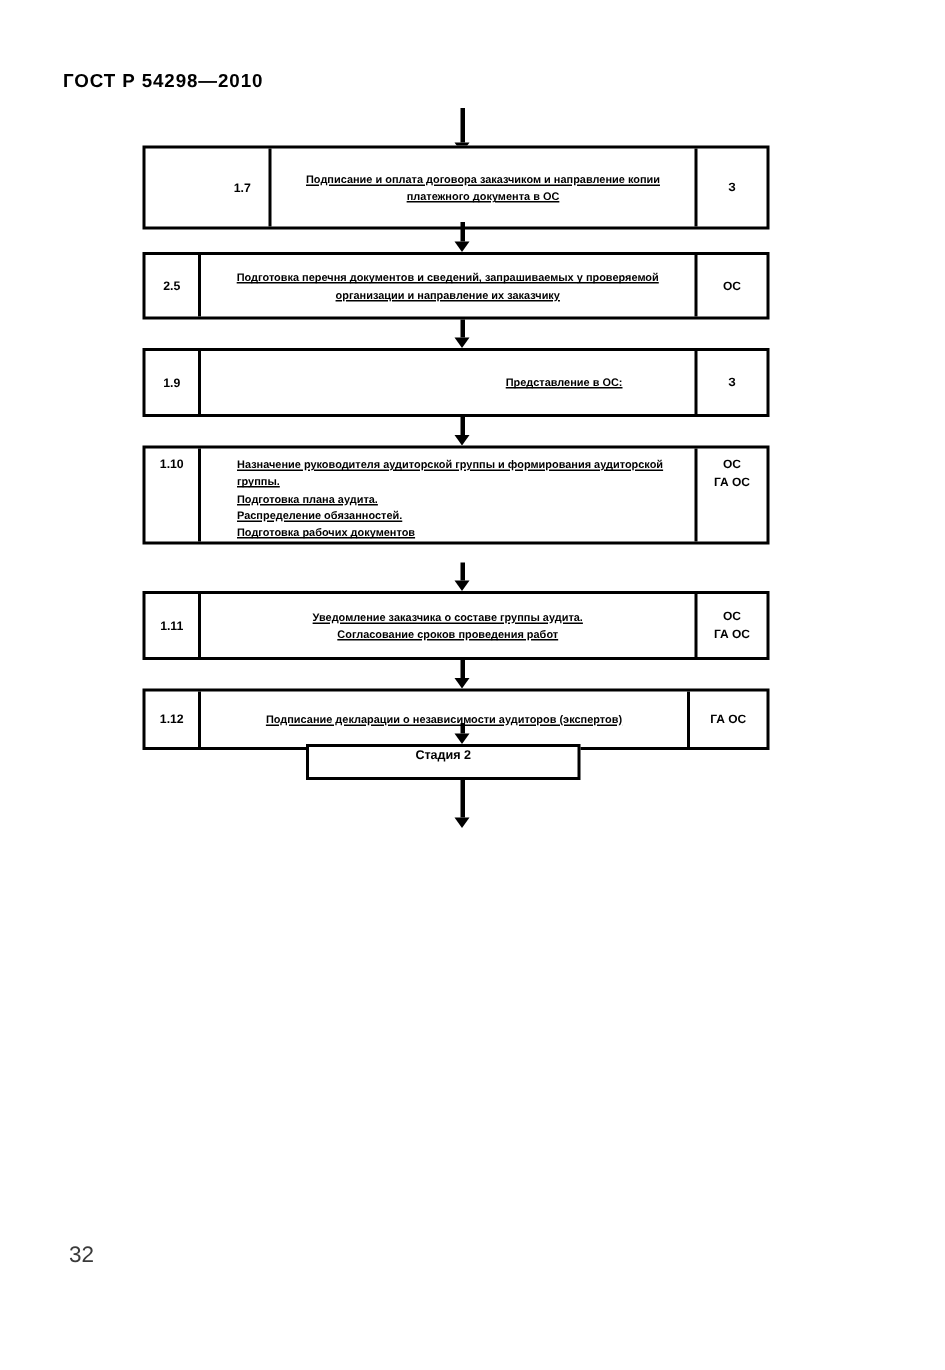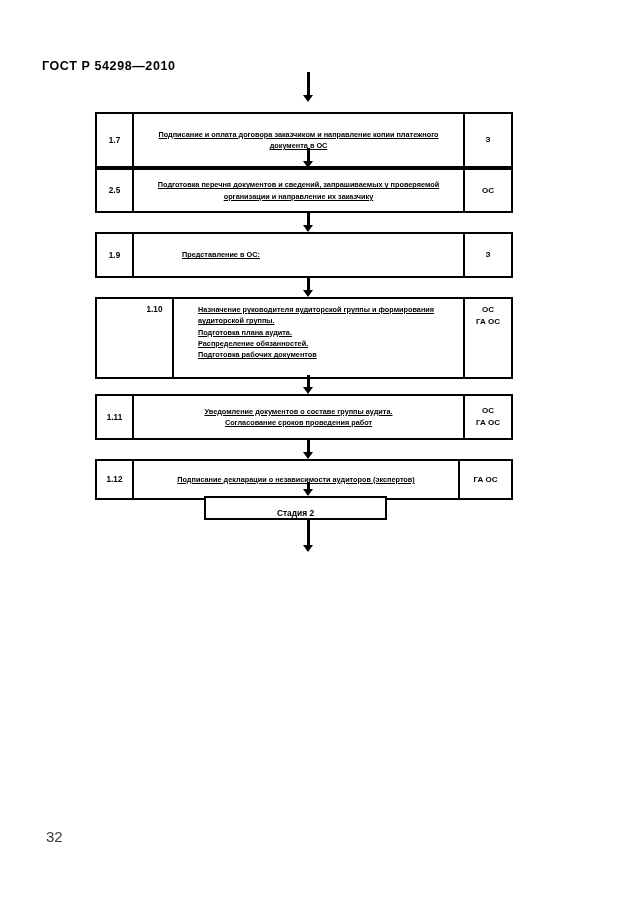--- a/index.html
+++ b/index.html
@@ -13,21 +13,21 @@
     position: relative;
     font-family: "Liberation Sans", sans-serif;
     color: #000000;
     overflow: hidden;
   }
 
   
   .doc-header {
     position: absolute;
     left: 42px;
-    top: 59px;
+    top: 47px;
     font-size: 12.5px;
     font-weight: 700;
     letter-spacing: 0.6px;
     white-space: nowrap;
   }
   .page-number {
     position: absolute;
     left: 46px;
     top: 828px;
     font-size: 15px;
@@ -81,21 +81,21 @@
     line-height: 1.55;
     text-align: center;
   }
   .cell-body .txt.left {
     text-align: left;
     padding-left: 42px;
     box-sizing: border-box;
   }
   .cell-body .txt .center-line {
     display: block;
-    text-align: left;
+    text-align: right;
     padding-right: 42px;
   }
   .cell-resp {
     flex: 0 0 46px;
     width: 46px;
     display: flex;
     align-items: center;
     justify-content: center;
     font-size: 8px;
     font-weight: 700;
@@ -112,21 +112,21 @@
   .stage-box {
     position: absolute;
     left: 204px;
     top: 496px;
     width: 183px;
     height: 24px;
     box-sizing: border-box;
     border: 2.6px solid #000;
     background: #fff;
     display: flex;
-    align-items: flex-end;
+    align-items: flex-start;
     justify-content: center;
     font-size: 8.4px;
     font-weight: 700;
   }
 
   
   .connector {
     position: absolute;
     left: 303px;
     width: 11px;
@@ -153,21 +153,21 @@
 
 <div class="doc-header">ГОСТ Р 54298—2010</div>
 
 <div class="flowchart">
 
   <div class="connector" style="top:72px;height:30px;">
     <div class="stem" style="height:23px;"></div>
     <div class="head" style="top:23px;"></div>
   </div>
 
-  <div class="proc-row" style="top:112px;height:56px;">
+  <div class="proc-row" style="top:97px;height:56px;padding-left:47px;">
     <div class="cell-num">1.7</div>
     <div class="cell-body">
       <div class="txt">Подписание и оплата договора заказчиком и направление копии платежного документа в ОС</div>
     </div>
     <div class="cell-resp">З</div>
   </div>
 
   <div class="connector" style="top:148px;height:20px;">
     <div class="stem" style="height:13px;"></div>
     <div class="head" style="top:13px;"></div>
@@ -192,21 +192,21 @@
       <div class="txt left"><span class="center-line">Представление в ОС:</span></div>
     </div>
     <div class="cell-resp">З</div>
   </div>
 
   <div class="connector" style="top:278px;height:19px;">
     <div class="stem" style="height:12px;"></div>
     <div class="head" style="top:12px;"></div>
   </div>
 
-  <div class="proc-row" style="top:297px;height:82px;padding-left:40px;">
+  <div class="proc-row" style="top:297px;height:66px;">
     <div class="cell-num" style="align-items:flex-start;padding-top:6px;">
         <span>1.10</span>
       </div>
     <div class="cell-body" style="align-items:flex-start;padding-top:5px;">
       <div class="txt left" style="white-space:pre-line;padding-left:18px;">Назначение руководителя аудиторской группы и формирования аудиторской группы.
 Подготовка плана аудита.
 Распределение обязанностей.
 Подготовка рабочих документов</div>
     </div>
     <div class="cell-resp" style="align-items:flex-start;padding-top:5px;">ОС
@@ -214,21 +214,21 @@
   </div>
 
   <div class="connector" style="top:375px;height:19px;">
     <div class="stem" style="height:12px;"></div>
     <div class="head" style="top:12px;"></div>
   </div>
 
   <div class="proc-row" style="top:394px;height:46px;">
     <div class="cell-num">1.11</div>
     <div class="cell-body">
-      <div class="txt" style="white-space:pre-line;">Уведомление документов о составе группы аудита.
+      <div class="txt" style="white-space:pre-line;">Уведомление заказчика о составе группы аудита.
 Согласование сроков проведения работ</div>
     </div>
     <div class="cell-resp">ОС
 ГА ОС</div>
   </div>
 
   <div class="connector" style="top:440px;height:19px;">
     <div class="stem" style="height:12px;"></div>
     <div class="head" style="top:12px;"></div>
   </div>

